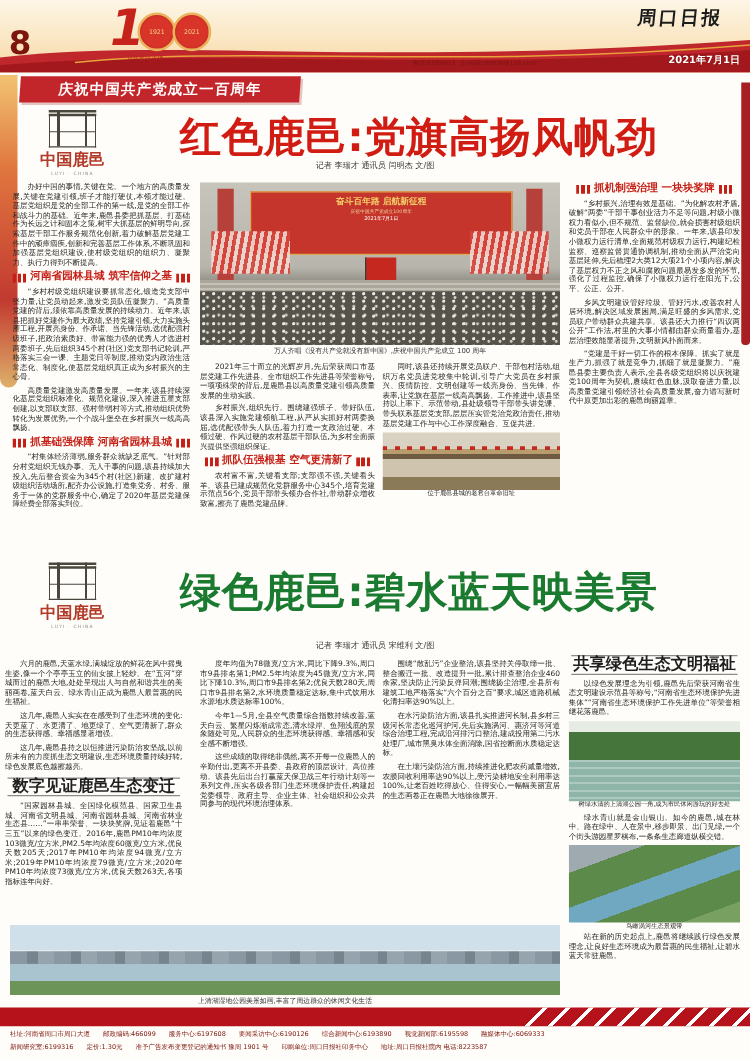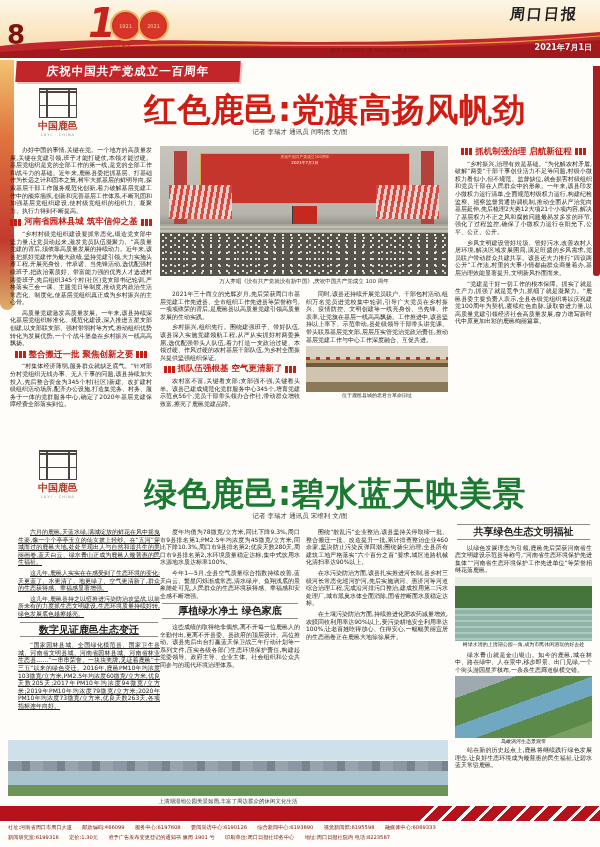--- a/index.html
+++ b/index.html
@@ -35,36 +35,36 @@
   .ribbon{position:absolute;left:16px;top:61px;width:224px;height:21px;background:#c3262a;
     color:#fff;font-size:11.5px;font-weight:bold;display:flex;align-items:center;
     justify-content:center;letter-spacing:1px;transform:skewX(-4deg);
     box-shadow:2px 2px 0 rgba(150,30,20,.25);}
   
   .stamp{position:absolute;width:52px;text-align:center;}
   .stamp .gate{width:36px;height:24px;margin:0 auto;border:1.5px solid #4a463e;
     border-top:5px double #4a463e;background:
       linear-gradient(90deg,transparent 0 6px,#4a463e 6px 8px,transparent 8px 28px,#4a463e 28px 30px,transparent 30px),
       linear-gradient(180deg,transparent 0 12px,#4a463e 12px 13px,transparent 13px);}
-  .stamp .sname{font-size:10px;font-weight:bold;color:#b23a28;font-family:"DejaVu Serif",serif;margin-top:1px;}
+  .stamp .sname{font-size:13px;font-weight:bold;color:#b23a28;font-family:"DejaVu Serif",serif;margin-top:1px;}
   .stamp .seng{font-size:3.5px;color:#8a8a8a;letter-spacing:1px;}
   
   .a-title{position:absolute;left:85px;width:500px;text-align:center;font-weight:900;
     font-size:33px;letter-spacing:0.5px;white-space:nowrap;}
   .t-red{color:#d01c12;} .t-green{color:#1a7a30;}
   .byline{position:absolute;left:0;width:600px;text-align:center;font-size:6.5px;color:#3c3c3c;}
   
   .col{position:absolute;font-size:6px;line-height:7.6px;text-align:justify;color:#262626;overflow:hidden;}
   .col p{margin:0 0 3px 0;text-indent:2em;}
   .h-red{display:flex;align-items:center;justify-content:center;gap:3px;color:#c51f16;
     font-weight:bold;font-size:8.5px;margin:4px 0;white-space:nowrap;}
   .blk{width:11px;height:7px;flex:none;
     background:repeating-linear-gradient(90deg,#c51f16 0 2.6px,transparent 2.6px 4.2px);}
   .h-box{border-top:1px solid #8c8c8c;border-bottom:1px solid #8c8c8c;color:#1f1f1f;
-    font-weight:bold;font-size:10px;text-align:center;padding:3px 0;margin:4px 2px;white-space:nowrap;}
+    font-weight:bold;font-size:13px;text-align:center;padding:3px 0;margin:4px 2px;white-space:nowrap;}
   .caption{position:absolute;font-size:5.5px;color:#333;text-align:center;line-height:7px;}
   
   .photo{position:absolute;overflow:hidden;background:#cfcdc4;}
   .ph-ceremony{background:linear-gradient(180deg,#c6c4bb 0%,#b7b5ac 52%,#97948b 60%,#6b6860 66%);}
   .stagebanner{position:absolute;left:14%;top:5%;width:72%;height:38%;background:#c5352b;
     border:1px solid #e0a84c;color:#f5d06a;text-align:center;overflow:hidden;}
   .stagebanner .l1{font-size:7px;font-weight:bold;margin-top:2px;font-family:"DejaVu Serif",serif;}
   .stagebanner .l2{font-size:3.8px;color:#f2cf9a;}
   .stagebanner .l3{font-size:7.5px;font-weight:900;color:#ffe24a;margin-top:1px;}
   .stagebanner .l4{font-size:4px;color:#fff;margin-top:1px;}
@@ -126,20 +126,21 @@
   <div class="sname">中国鹿邑</div>
   <div class="seng">LUYI · CHINA</div>
 </div>
 <div class="a-title t-red" style="top:88px;">红色鹿邑:党旗高扬风帆劲</div>
 <div class="byline" style="top:128px;">记者 李瑞才 通讯员 闫明杰 文/图</div>
 
 <div class="photo ph-ceremony" style="left:160px;top:146px;width:288px;height:130px;">
   <div class="sidebanner" style="left:5%;"></div>
   <div class="sidebanner" style="right:5%;"></div>
   <div class="stagebanner">
+    <div class="l1">奋斗百年路 启航新征程</div>
     <div class="l2">庆祝中国共产党成立100周年</div>
     <div class="l4">2021年7月1日</div>
   </div>
   <div class="flagwall" style="left:3%;"></div>
   <div class="flagwall" style="right:3%;"></div>
   <div class="flagctr"></div>
   <div class="steps"></div>
   <div class="crowd"></div>
 </div>
 <div class="caption" style="left:160px;top:278px;width:288px;">万人齐唱《没有共产党就没有新中国》,庆祝中国共产党成立 100 周年</div>
@@ -148,21 +149,21 @@
   <p>办好中国的事情,关键在党。一个地方的高质量发展,关键在党建引领,班子才能打硬仗,本领才能过硬。基层党组织是党的全部工作的第一线,是党的全部工作和战斗力的基础。近年来,鹿邑县委把抓基层、打基础作为长远之计和固本之策,树牢大抓基层的鲜明导向,探索基层干部工作服务规范化创新,着力破解基层党建工作中的顽瘴痼疾,创新和完善基层工作体系,不断巩固和加强基层党组织建设,使村级党组织的组织力、凝聚力、执行力得到不断提高。</p>
   <div class="h-red">
       <span class="blk"></span>
       <span>河南省园林县城 筑牢信仰之基</span>
       <span class="blk"></span>
     </div>
   <p>“乡村村级党组织建设要抓常态化,锻造党支部中坚力量,让党员动起来,激发党员队伍凝聚力。”高质量党建的背后,须依靠高质量发展的持续动力。近年来,该县把抓好党建作为最大政绩,坚持党建引领,大力实施头雁工程,开展亮身份、作承诺、当先锋活动,选优配强村级班子,把政治素质好、带富能力强的优秀人才选进村两委班子,先后组织345个村(社区)党支部书记轮训,严格落实三会一课、主题党日等制度,推动党内政治生活常态化、制度化,使基层党组织真正成为乡村振兴的主心骨。</p>
   <p>高质量党建激发高质量发展。一年来,该县持续深化基层党组织标准化、规范化建设,深入推进五星支部创建,以支部联支部、强村带弱村等方式,推动组织优势转化为发展优势,一个个战斗堡垒在乡村振兴一线高高飘扬。</p>
   <div class="h-red">
       <span class="blk"></span>
-      <span>整合搬迁一批 聚焦创新之要</span>
+      <span>抓基础强保障 河南省园林县城</span>
       <span class="blk"></span>
     </div>
   <p>“村集体经济薄弱,服务群众就缺乏底气。”针对部分村党组织无钱办事、无人干事的问题,该县持续加大投入,先后整合资金为345个村(社区)新建、改扩建村级组织活动场所,配齐办公设施,打造集党务、村务、服务于一体的党群服务中心,确定了2020年基层党建保障经费全部落实到位。</p>
 </div>
 
 <div class="col" style="left:160px;top:290px;width:140px;height:158px;">
   <p>2021年三十而立的光辉岁月,先后荣获周口市基层党建工作先进县、全市组织工作先进县等荣誉称号,一项项殊荣的背后,是鹿邑县以高质量党建引领高质量发展的生动实践。</p>
   <p>乡村振兴,组织先行。围绕建强班子、带好队伍,该县深入实施党建领航工程,从严从实抓好村两委换届,选优配强带头人队伍,着力打造一支政治过硬、本领过硬、作风过硬的农村基层干部队伍,为乡村全面振兴提供坚强组织保证。</p>
   <div class="h-red">
       <span class="blk"></span>
@@ -176,48 +177,47 @@
   <p>同时,该县还持续开展党员联户、干部包村活动,组织万名党员进党校集中轮训,引导广大党员在乡村振兴、疫情防控、文明创建等一线亮身份、当先锋、作表率,让党旗在基层一线高高飘扬。工作推进中,该县坚持以上率下、示范带动,县处级领导干部带头讲党课、带头联系基层党支部,层层压实管党治党政治责任,推动基层党建工作与中心工作深度融合、互促共进。</p>
   <div class="photo ph-building" style="position:relative;left:0;top:0;width:142px;height:46px;">
     <div class="flags"></div>
   </div>
   <div style="font-size:5px;text-align:center;text-indent:0;">位于鹿邑县城的老君台革命旧址</div>
 </div>
 
 <div class="col" style="left:455px;top:144px;width:137px;height:303px;">
   <div class="h-red">
       <span class="blk"></span>
-      <span>抓机制强治理 启航新征程</span>
+      <span>抓机制强治理 一块块奖牌</span>
       <span class="blk"></span>
     </div>
   <p>“乡村振兴,治理有效是基础。”为化解农村矛盾,破解“两委”干部干事创业活力不足等问题,村级小微权力看似小,但不规范、监督缺位,就会损害村级组织和党员干部在人民群众中的形象。一年来,该县印发小微权力运行清单,全面规范村级权力运行,构建纪检监察、巡察监督贯通协调机制,推动全面从严治党向基层延伸,先后梳理2大类12大项21个小项内容,解决了基层权力不正之风和腐败问题最易发多发的环节,强化了过程监控,确保了小微权力运行在阳光下,公平、公正、公开。</p>
   <p>乡风文明建设管好垃圾、管好污水,改善农村人居环境,解决区域发展困局,满足旺盛的乡风需求,党员联户带动群众共建共享。该县还大力推行“四议两公开”工作法,村里的大事小情都由群众商量着办,基层治理效能显著提升,文明新风扑面而来。</p>
   <p>“党建是干好一切工作的根本保障。抓实了就是生产力,抓强了就是竞争力,抓细了就是凝聚力。”鹿邑县委主要负责人表示,全县各级党组织将以庆祝建党100周年为契机,赓续红色血脉,汲取奋进力量,以高质量党建引领经济社会高质量发展,奋力谱写新时代中原更加出彩的鹿邑绚丽篇章。</p>
 </div>
 
 <div class="stamp" style="left:32px;top:450px;">
   <div class="gate"></div>
   <div class="sname">中国鹿邑</div>
   <div class="seng">LUYI · CHINA</div>
 </div>
-<div class="a-title t-green" style="top:472px;">绿色鹿邑:碧水蓝天映美景</div>
+<div class="a-title t-green" style="top:452px;">绿色鹿邑:碧水蓝天映美景</div>
 <div class="byline" style="top:512px;">记者 李瑞才 通讯员 宋维利 文/图</div>
 
-<div class="col" style="left:18px;top:528px;width:142px;height:208px;text-decoration:underline;">
+<div class="col" style="left:4px;top:528px;width:142px;height:208px;">
   <p>六月的鹿邑,天蓝水绿,满城绽放的鲜花在风中摇曳生姿,像一个个亭亭玉立的仙女披上轻纱。在“五河”穿城而过的鹿邑大地,处处呈现出人与自然和谐共生的美丽画卷,蓝天白云、绿水青山正成为鹿邑人最普惠的民生福祉。</p>
   <p>这几年,鹿邑人实实在在感受到了生态环境的变化:天更蓝了、水更清了、地更绿了、空气更清新了,群众的生态获得感、幸福感显著增强。</p>
   <p>这几年,鹿邑县持之以恒推进污染防治攻坚战,以前所未有的力度抓生态文明建设,生态环境质量持续好转,绿色发展底色越擦越亮。</p>
   <div class="h-box">数字见证鹿邑生态变迁</div>
   <p>“国家园林县城、全国绿化模范县、国家卫生县城、河南省文明县城、河南省园林县城、河南省林业生态县……”一串串荣誉、一块块奖牌,见证着鹿邑“十三五”以来的绿色变迁。2016年,鹿邑PM10年均浓度103微克/立方米,PM2.5年均浓度60微克/立方米,优良天数205天;2017年PM10年均浓度94微克/立方米;2019年PM10年均浓度79微克/立方米;2020年PM10年均浓度73微克/立方米,优良天数263天,各项指标连年向好。</p>
 </div>
 
 <div class="col" style="left:160px;top:528px;width:140px;height:208px;">
   <p>度年均值为78微克/立方米,同比下降9.3%,周口市9县排名第1;PM2.5年均浓度为45微克/立方米,同比下降10.3%,周口市9县排名第2;优良天数280天,周口市9县排名第2,水环境质量稳定达标,集中式饮用水水源地水质达标率100%。</p>
   <p>今年1—5月,全县空气质量综合指数持续改善,蓝天白云、繁星闪烁渐成常态,清水绿岸、鱼翔浅底的景象随处可见,人民群众的生态环境获得感、幸福感和安全感不断增强。</p>
-  <div class="h-box">厚植绿水净土 绿色家底</div>
   <p>这些成绩的取得绝非偶然,离不开每一位鹿邑人的辛勤付出,更离不开县委、县政府的顶层设计、高位推动。该县先后出台打赢蓝天保卫战三年行动计划等一系列文件,压实各级各部门生态环境保护责任,构建起党委领导、政府主导、企业主体、社会组织和公众共同参与的现代环境治理体系。</p>
 </div>
 
 <div class="col" style="left:306px;top:528px;width:142px;height:208px;">
   <p>围绕“散乱污”企业整治,该县坚持关停取缔一批、整合搬迁一批、改造提升一批,累计排查整治企业460余家,坚决防止污染反弹回潮;围绕扬尘治理,全县所有建筑工地严格落实“六个百分之百”要求,城区道路机械化清扫率达90%以上。</p>
   <p>在水污染防治方面,该县扎实推进河长制,县乡村三级河长常态化巡河护河,先后实施涡河、惠济河等河道综合治理工程,完成沿河排污口整治,建成投用第二污水处理厂,城市黑臭水体全面消除,国省控断面水质稳定达标。</p>
   <p>在土壤污染防治方面,持续推进化肥农药减量增效,农膜回收利用率达90%以上,受污染耕地安全利用率达100%,让老百姓吃得放心、住得安心,一幅幅美丽宜居的生态画卷正在鹿邑大地徐徐展开。</p>
 </div>
 
 <div class="col" style="left:455px;top:520px;width:137px;height:268px;">

